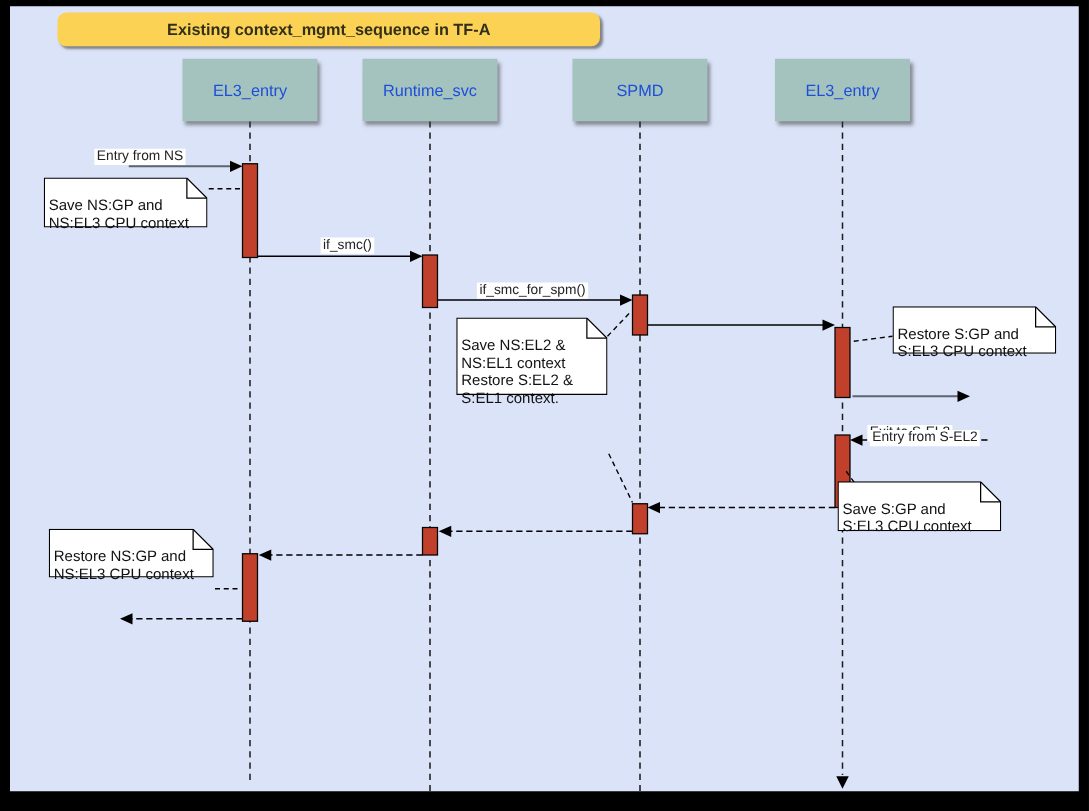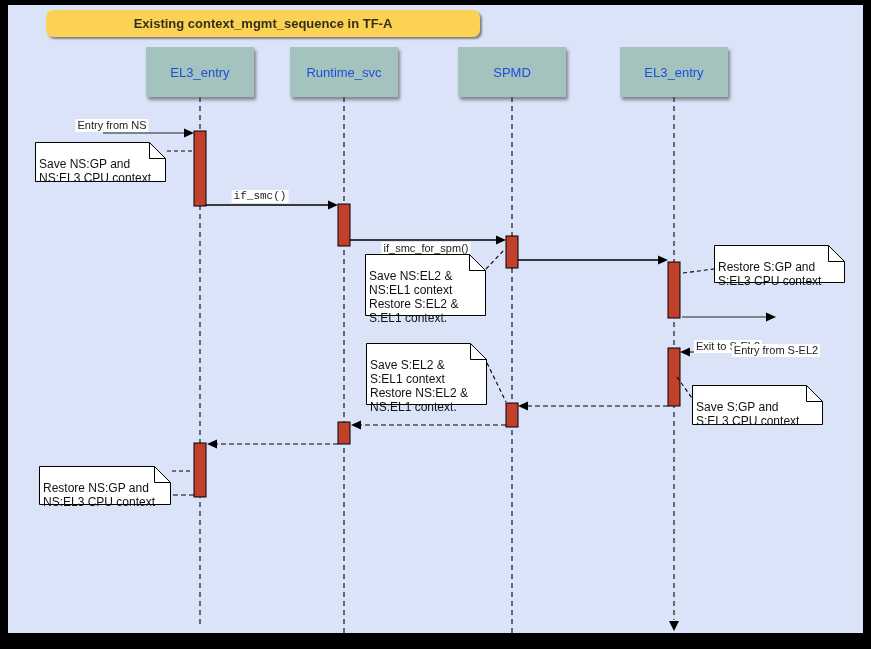--- a/index.html
+++ b/index.html
@@ -111,24 +111,24 @@
     <span>SPMD</span>
   </div>
   <div class="actor a2">
     <span>Runtime_svc</span>
   </div>
   <div class="actor a4">
     <span>EL3_entry</span>
   </div>
 
   <div class="msg-label" style="left:112px; top:119px;">Entry from NS</div>
-  <div class="msg-label" style="left:260px; top:190px;font-family:Liberation Mono, monospace;">if_smc()</div>
-  <div class="msg-label" style="left:426px; top:242px;">if_smc_for_spm()</div>
+  <div class="msg-label" style="left:278px; top:190px;">if_smc()</div>
+  <div class="msg-label" style="left:426px; top:226px;">if_smc_for_spm()</div>
   <div class="msg-label" style="left:728px; top:300px;margin-top:40px;">Exit to S-EL2</div>
-  <div class="msg-label" style="left:776px; top:344px;">Entry from S-EL2</div>
+  <div class="msg-label" style="left:740px; top:344px;">Entry from S-EL2</div>
 
   <div class="note" style="left:35px; top:142px; width:131px; height:40px;">
     <svg width="131" height="40">
       <polygon points="0.5,0.5 114.5,0.5 130.5,16.5 130.5,39.5 0.5,39.5" fill="#ffffff" stroke="#000"></polygon>
       <polyline points="114.5,0.5 114.5,16.5 130.5,16.5" fill="none" stroke="#000"></polyline>
     </svg>
     <div class="note-text">Save NS:GP and
 NS:EL3 CPU context</div>
   </div>
 
@@ -145,41 +145,31 @@
 
   <div class="note" style="left:714px; top:245px; width:131px; height:42px;">
     <svg width="131" height="38">
       <polygon points="0.5,0.5 114.5,0.5 130.5,16.5 130.5,37.5 0.5,37.5" fill="#ffffff" stroke="#000"></polygon>
       <polyline points="114.5,0.5 114.5,16.5 130.5,16.5" fill="none" stroke="#000"></polyline>
     </svg>
     <div class="note-text">Restore S:GP and
 S:EL3 CPU context</div>
   </div>
 
-  <div class="note" style="left:692px; top:385px; width:131px; height:25px;">
+  <div class="note" style="left:670px; top:385px; width:131px; height:25px;">
     <svg width="131" height="40">
       <polygon points="0.5,0.5 114.5,0.5 130.5,16.5 130.5,39.5 0.5,39.5" fill="#ffffff" stroke="#000"></polygon>
       <polyline points="114.5,0.5 114.5,16.5 130.5,16.5" fill="none" stroke="#000"></polyline>
     </svg>
     <div class="note-text">Save S:GP and
 S:EL3 CPU context</div>
   </div>
 
-  <div class="note" style="left:366px; top:343px; width:121px; height:62px;">
-    <svg width="121" height="62">
-      <polygon points="0.5,0.5 104.5,0.5 120.5,16.5 120.5,61.5 0.5,61.5" fill="#ffffff" stroke="#000"></polygon>
-      <polyline points="104.5,0.5 104.5,16.5 120.5,16.5" fill="none" stroke="#000"></polyline>
-    </svg>
-    <div class="note-text">Save S:EL2 &amp;
-S:EL1 context
-Restore NS:EL2 &amp;
-NS:EL1 context.</div>
-  </div>
 
-  <div class="note" style="left:39px; top:466px; width:132px; height:39px;">
+  <div class="note" style="left:39px; top:423px; width:132px; height:39px;">
     <svg width="132" height="39">
       <polygon points="0.5,0.5 115.5,0.5 131.5,16.5 131.5,38.5 0.5,38.5" fill="#ffffff" stroke="#000"></polygon>
       <polyline points="115.5,0.5 115.5,16.5 131.5,16.5" fill="none" stroke="#000"></polyline>
     </svg>
     <div class="note-text">Restore NS:GP and
 NS:EL3 CPU context</div>
   </div>
 </div>
 
 </body></html>

